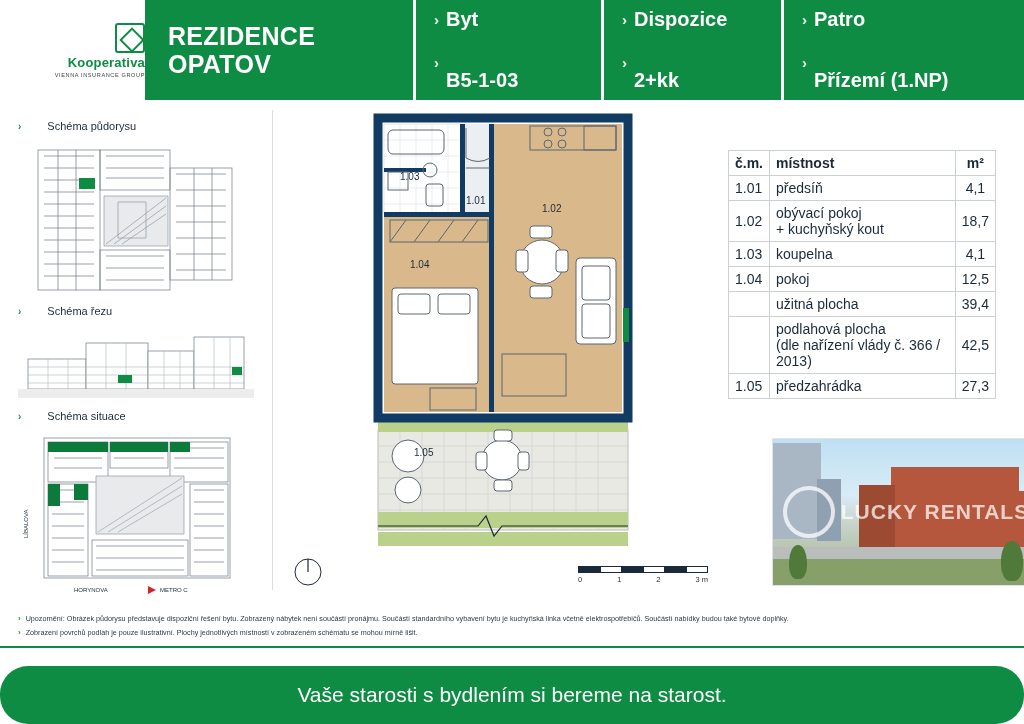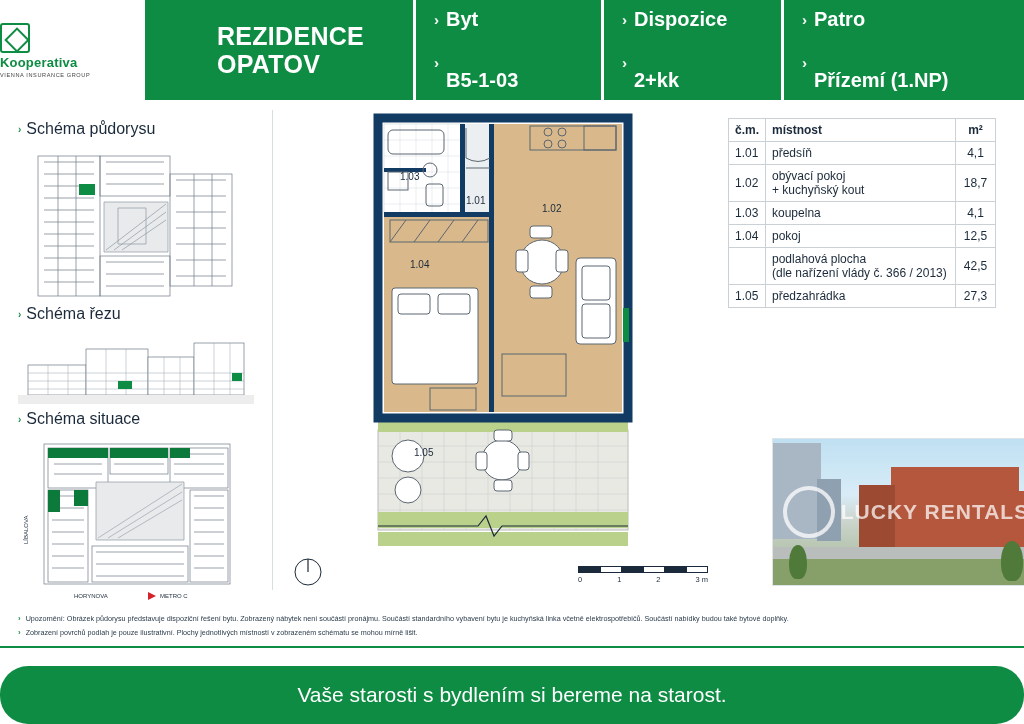--- a/index.html
+++ b/index.html
@@ -14,39 +14,38 @@
   }
   .page { position:absolute; inset:0; }
 
   
   .header {
     position:absolute; left:0; top:0; width:1024px; height:100px;
     background:#0e8c43;
     display:flex; align-items:stretch;
   }
   .logo-box {
-    width:148px; background:#ffffff; display:flex; align-items:flex-start;
+    width:148px; background:#ffffff; display:flex; align-items:flex-end;
     justify-content:center; flex-direction:column;
     border-right:3px solid #0e8c43;
   }
   .logo-mark {
     width:30px; height:30px; border:2px solid #0e8c43; border-radius:3px;
     position:relative; margin-bottom:2px;
   }
   .logo-mark:after{
     content:""; position:absolute; left:6px; top:6px; width:14px; height:14px;
     border:2px solid #0e8c43; transform:rotate(45deg);
   }
   .logo-word { font-size:13px; font-weight:bold; color:#0e8c43; letter-spacing:.2px; }
   .logo-sub  { font-size:5.6px; color:#444; letter-spacing:.6px; margin-top:2px; }
 
   .title-box {
     width:268px; display:flex; align-items:center; padding-left:20px;
     border-right:3px solid #ffffff;
-    justify-content:center;
   }
   .title-box .t1, .title-box .t2 {
     color:#ffffff; font-size:25px; font-weight:bold; line-height:1.12;
     letter-spacing:.3px;
   }
   .hcol {
     display:flex; flex-direction:column; justify-content:center;
     padding-left:18px; border-right:3px solid #ffffff;
   }
   .hcol.c1 { width:188px; }
@@ -54,35 +53,35 @@
   .hcol.c3 { width:auto; flex:1; border-right:none; }
   .hrow { display:flex; align-items:center; color:#ffffff; }
   .chev { font-size:15px; font-weight:bold; margin-right:7px; opacity:.95; }
   .hlabel { font-size:20px; font-weight:bold; line-height:1.25; }
   .hvalue { font-size:20px; font-weight:bold; line-height:1.25;margin-top:36px; }
 
   
   .left { position:absolute; left:0; top:100px; width:272px; height:505px; }
   .schema-title { display:flex; align-items:center; margin:0 0 6px 18px; }
   .schema-title .chev { color:#0e8c43; font-size:10px; margin-right:5px; }
-  .schema-title span.txt { font-size:16px; color:#1b2a3a; }
+  .schema-title span.txt { font-size:11px; color:#1b2a3a;margin-left:21px; }
 
   .mini { margin-left:18px; border:0; background:#ffffff; position:relative; }
 
   .divider-v {
     position:absolute; left:272px; top:110px; width:1px; height:480px;
     background:#d8dde2;
   }
 
   
   .center { position:absolute; left:280px; top:108px; width:440px; height:500px; }
 
   
   .right { position:absolute; left:728px; top:118px; width:268px; }
-  table.rooms { width:100%; border-collapse:collapse; font-size:12px; }
+  table.rooms { width:100%; border-collapse:collapse; font-size:14px;margin-top:32px; }
   table.rooms th, table.rooms td {
     border:1px solid #c9d0d6; padding:4px 6px; text-align:left; vertical-align:middle;
     color:#1b2a3a;
   }
   table.rooms th { font-weight:bold; background:#ffffff; }
   table.rooms td.num, table.rooms th.num { width:34px; }
   table.rooms td.m2, table.rooms th.m2 { width:40px; text-align:center; }
   table.rooms tr.total td { font-weight:normal; }
 
   
@@ -447,20 +446,25 @@
           <td>koupelna</td>
           <td class="m2">4,1</td>
         </tr>
         <tr>
           <td class="num">1.04</td>
           <td>pokoj</td>
           <td class="m2">12,5</td>
         </tr>
         <tr class="total">
           <td class="num"></td>
+          <td>užitná plocha</td>
+          <td class="m2">39,4</td>
+        </tr>
+        <tr class="total">
+          <td class="num"></td>
           <td style="white-space:pre-line">podlahová plocha
 (dle nařízení vlády č. 366 / 2013)</td>
           <td class="m2">42,5</td>
         </tr>
         <tr>
           <td class="num">1.05</td>
           <td>předzahrádka</td>
           <td class="m2">27,3</td>
         </tr>
       </tbody>

